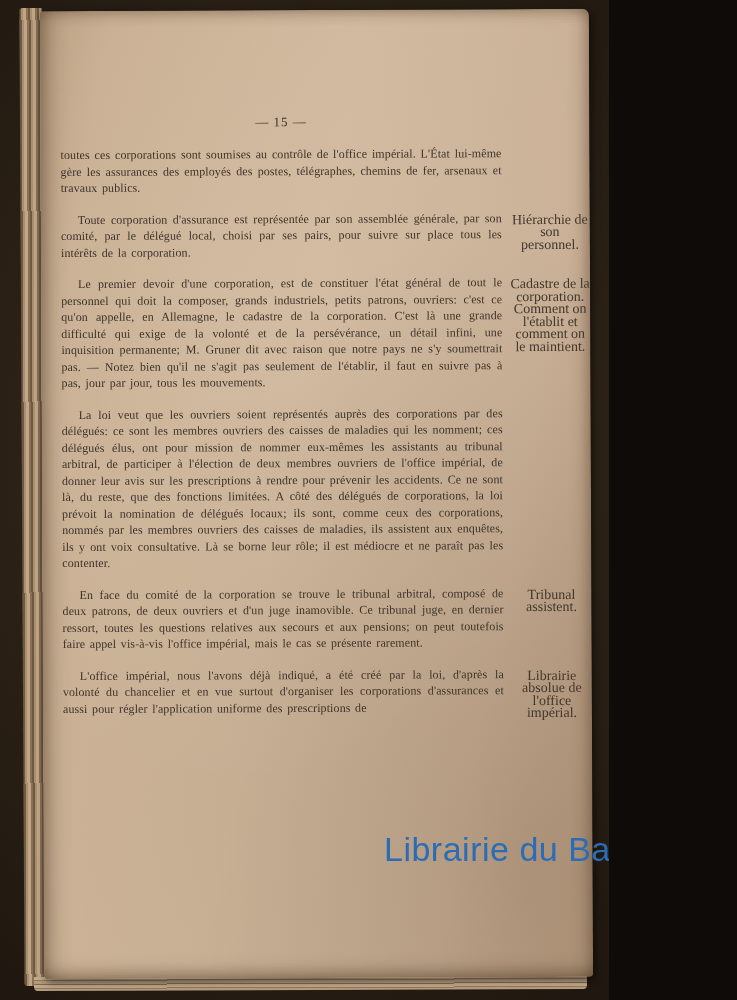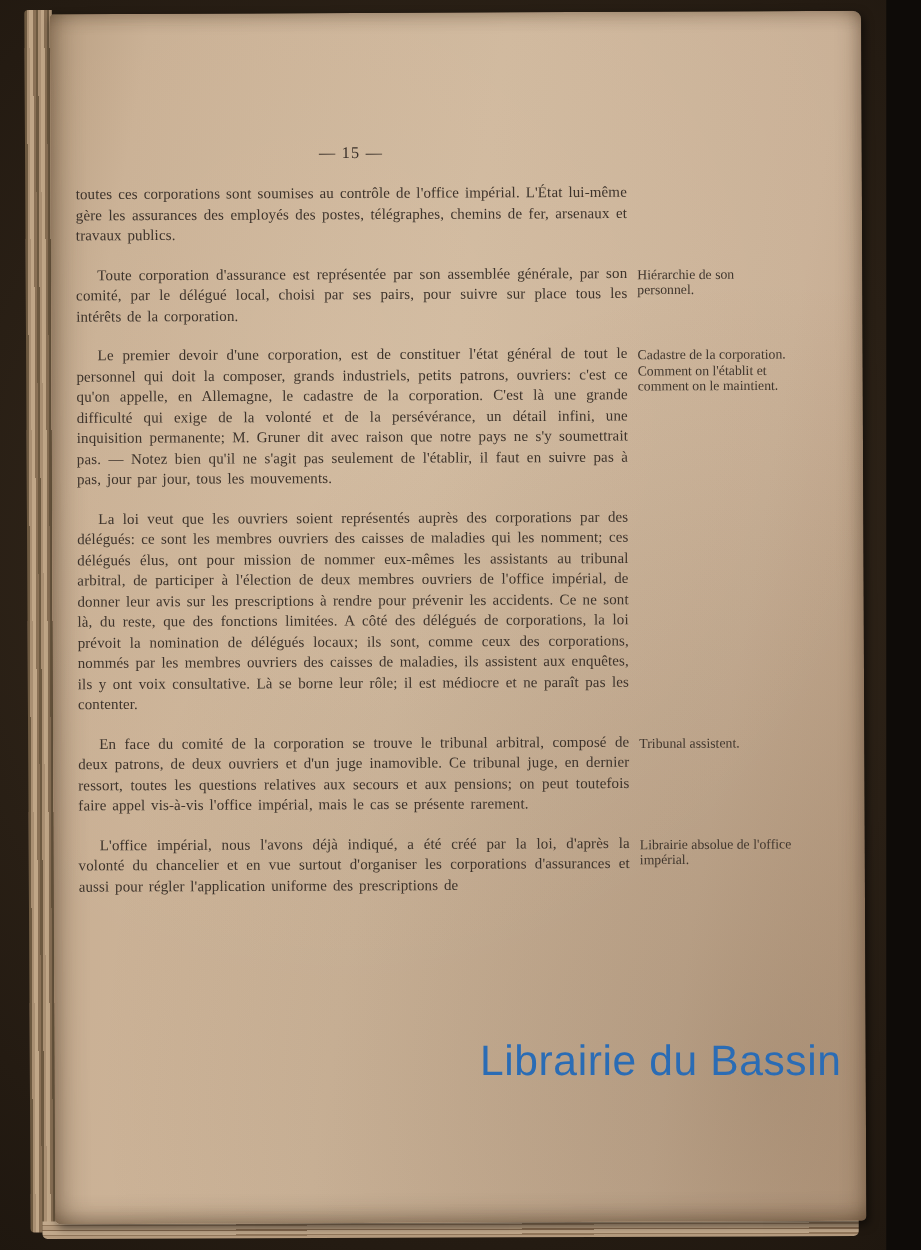--- a/index.html
+++ b/index.html
@@ -1,18 +1,18 @@
 <!DOCTYPE html>
 <html><head>
 <meta charset="utf-8">
 <style>
   html,body{margin:0;padding:0;background:#0e0b08;}
   .photo{
     position:relative;
-    width:709px;height:1000px;
+    width:609px;height:1000px;
     overflow:hidden;
     background:
       radial-gradient(130% 100% at 50% 45%, #3a2d1f 0%, #241b12 55%, #120d08 100%);
     font-family:"Liberation Serif","DejaVu Serif",serif;
   }
   
   .stack-left{
     position:absolute;left:22px;top:8px;bottom:14px;width:22px;
     background:repeating-linear-gradient(90deg,
       #6d5940 0 2px, #a98f72 2px 4px, #c0a687 4px 7px, #8a7156 7px 9px);
@@ -57,22 +57,22 @@
   .para{
     font-size:12px;line-height:16.5px;
     text-align:justify;
     text-indent:17px;
     letter-spacing:0.1px;word-spacing:1.5px;
     margin:0 0 15px 0;
   }
   .para.no-indent{text-indent:0;}
   .note{
     width:122px;margin-left:8px;padding-top:4px;
-    font-size:11px;line-height:12.5px;
-    text-align:left;color:#41372e;
+    font-size:14px;line-height:12.5px;
+    text-align:center;color:#41372e;
   }
   .watermark{
     position:absolute;left:356px;top:830px;
     font-family:"Liberation Sans","DejaVu Sans",sans-serif;
     font-size:34px;font-weight:400;
     color:#2a6cb5;
     letter-spacing:0.5px;
     white-space:nowrap;
     margin-left:28px;
   }

